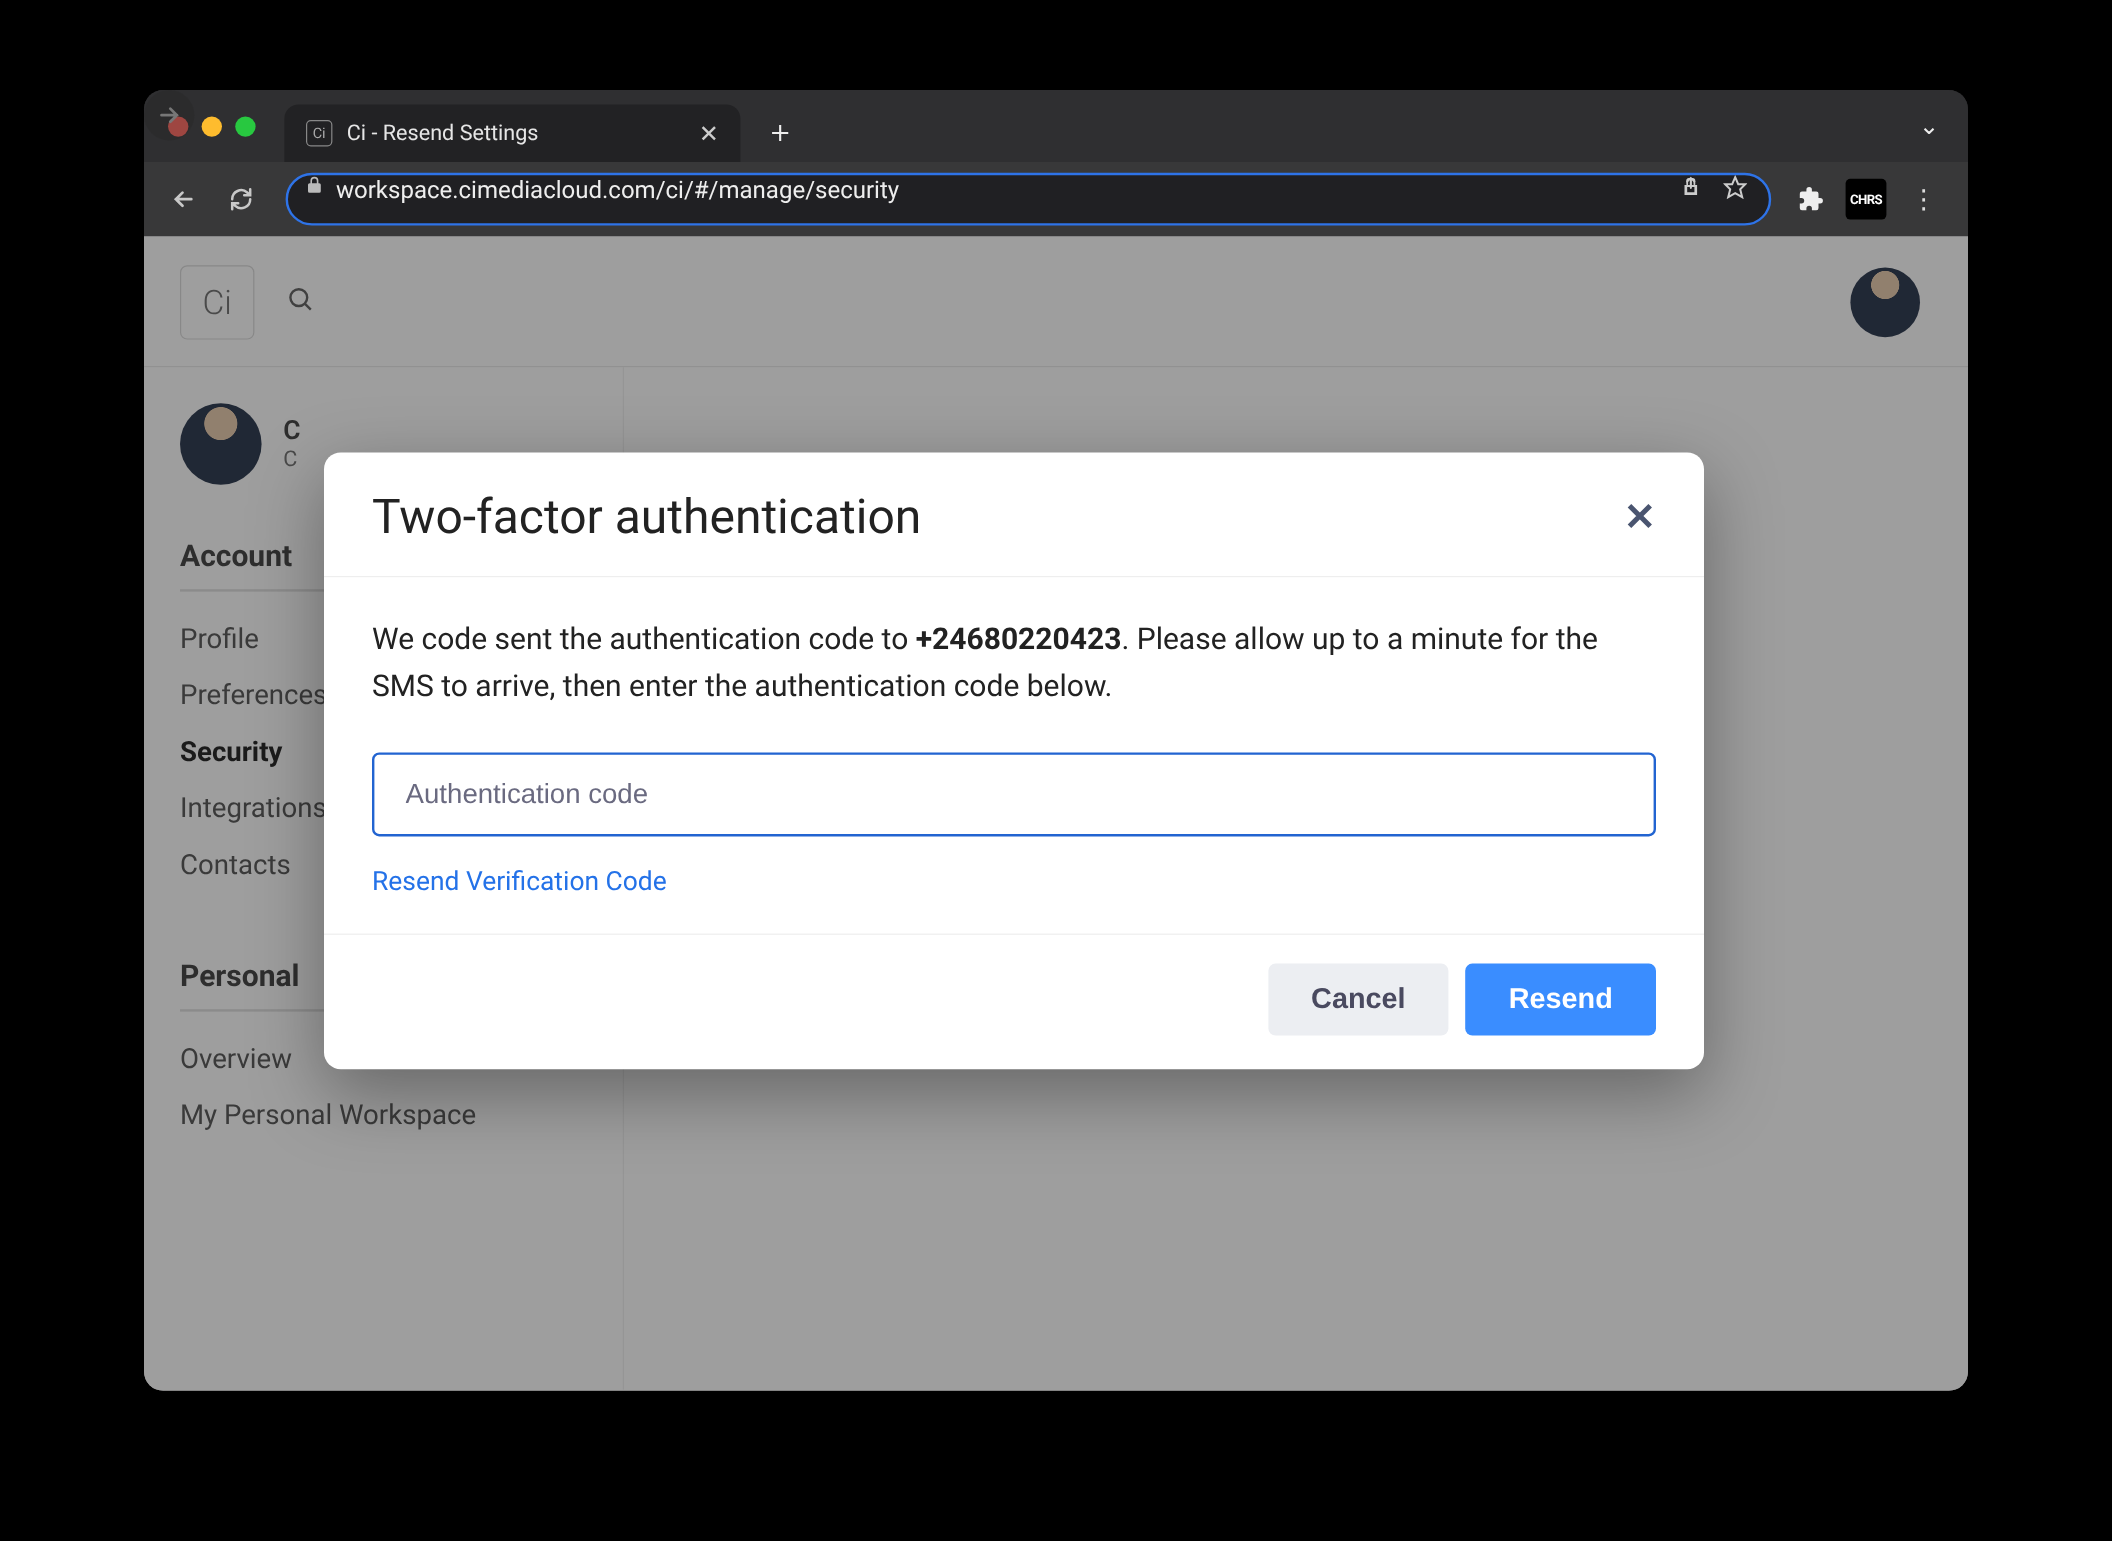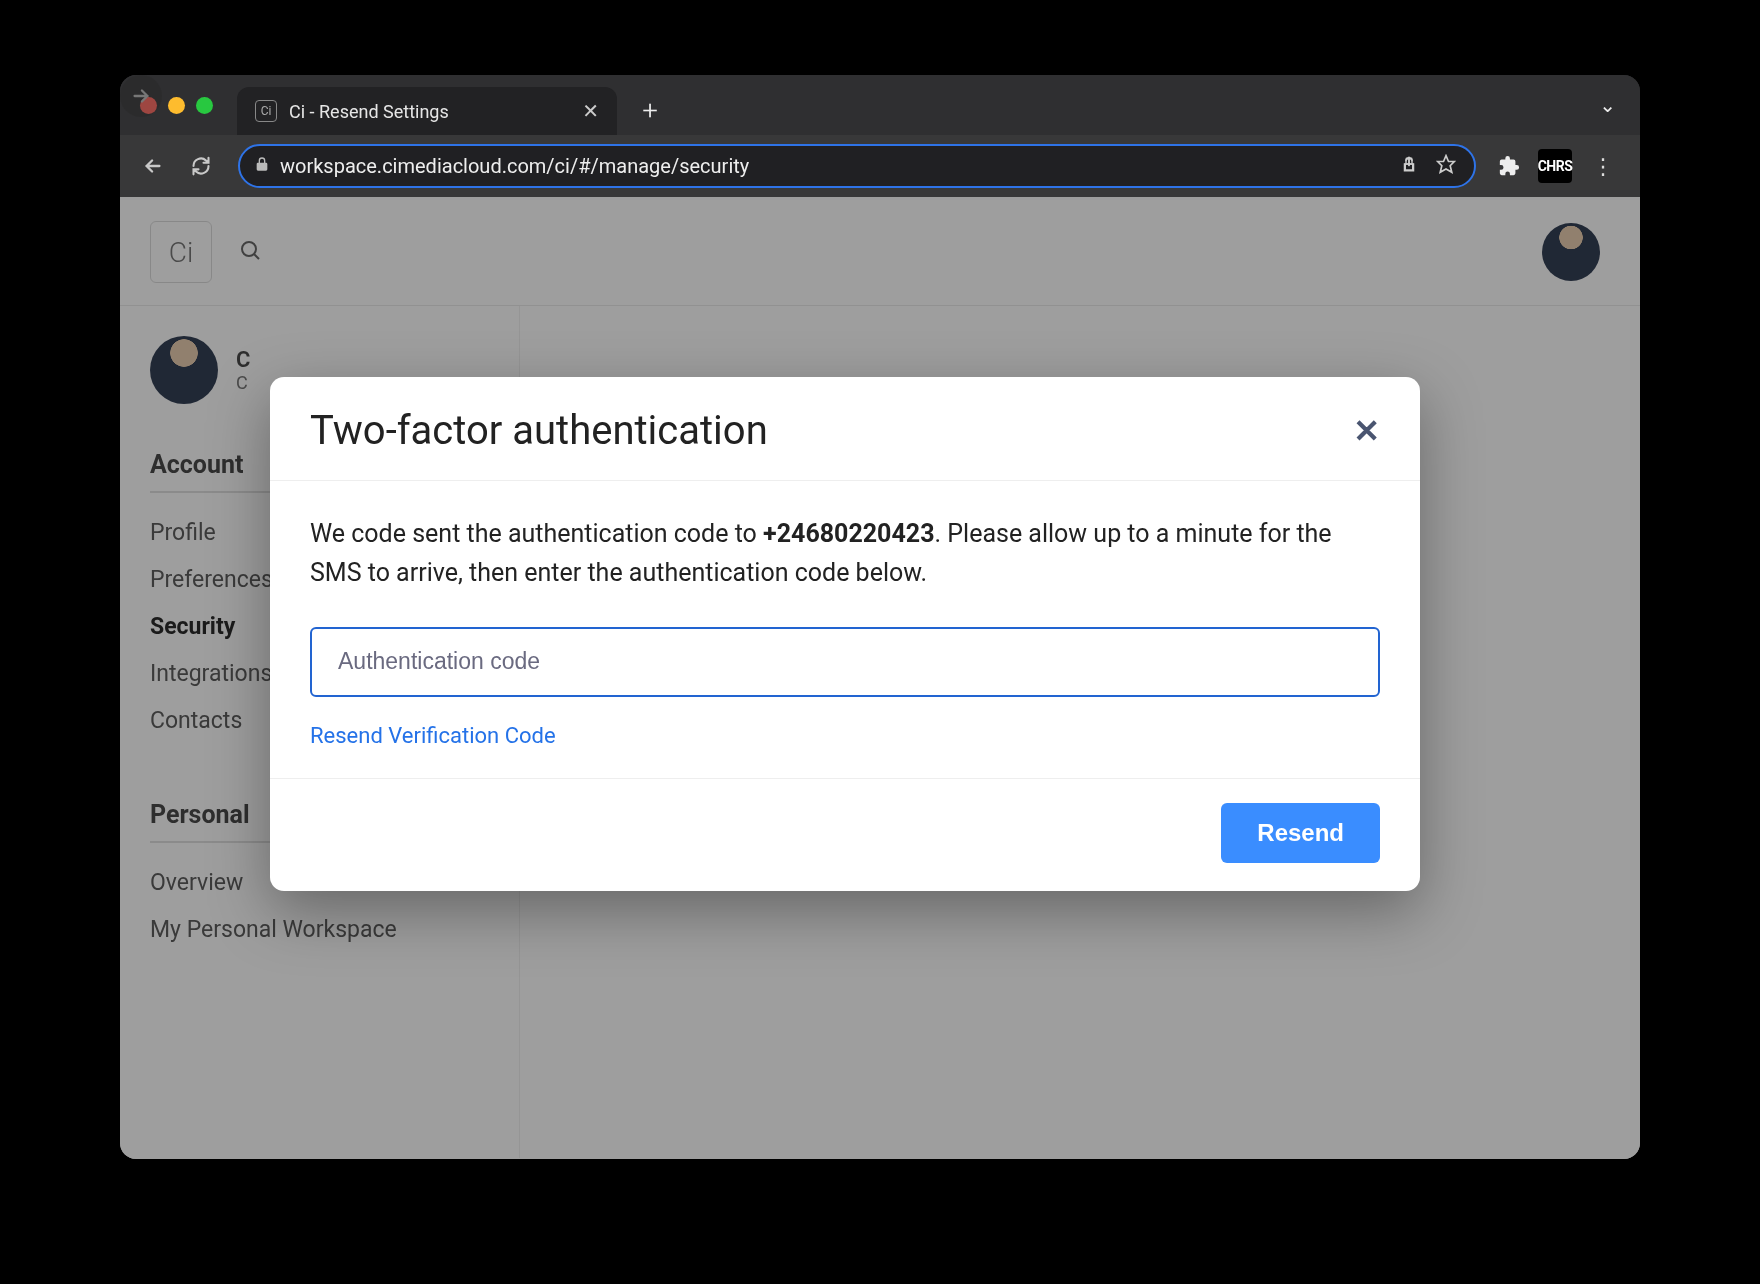--- a/index.html
+++ b/index.html
@@ -89,39 +89,38 @@
   }
   .nav-btn.dim { color: #777; }
   .addressbar {
     flex: 1;
     margin: 0 10px;
     height: 44px;
     border-radius: 22px;
     background: #202023;
     border: 2px solid #2e73e8;
     display: flex;
-    align-items: center;
     padding: 0 14px;
     gap: 10px;
     color: #ddd;
   }
   .lock { color: #bbb; font-size: 16px; }
   .url { font-size: 20px; color: #eee; flex:1; white-space:nowrap; overflow:hidden; }
   .addr-icon { color:#ccc; font-size:18px; cursor:pointer; padding:0 4px;}
   .right-icons { display:flex; align-items:center; gap: 12px; padding-right: 6px;}
   .ext-icon {
     width: 34px; height: 34px;
     display:flex;align-items:center;justify-content:center;
     color:#eee; font-size:22px; cursor:pointer;
   }
   .ext-badge {
     width: 34px; height: 34px;
     background:#000; color:#fff;
     border-radius:4px;
-    font-size: 14px; font-weight:bold;
+    font-size: 11px; font-weight:bold;
     display:flex;align-items:center;justify-content:center;
     letter-spacing:-0.5px;
   }
   .menu-dots { color:#ddd; font-size:22px; cursor:pointer; padding:0 8px;}
 
   
   .page {
     background: #fff;
     height: calc(100% - 122px);
     position: relative;
@@ -368,18 +367,19 @@
         <div class="modal-close">✕</div>
       </div>
       <div class="modal-body">
         <p class="modal-msg">
           <span>We code sent the authentication code to </span><b>+24680220423</b><span>. Please allow up to a minute for the SMS to arrive, then enter the authentication code below.</span>
         </p>
         <input class="code-input" type="text" placeholder="Authentication code" style="">
         <a class="resend">Resend Verification Code</a>
       </div>
       <div class="modal-foot">
+        <button class="btn cancel">Cancel</button>
         <button class="btn verify">Resend</button>
       </div>
     </div>
 
   </div>
 </div>
 
 </body></html>

